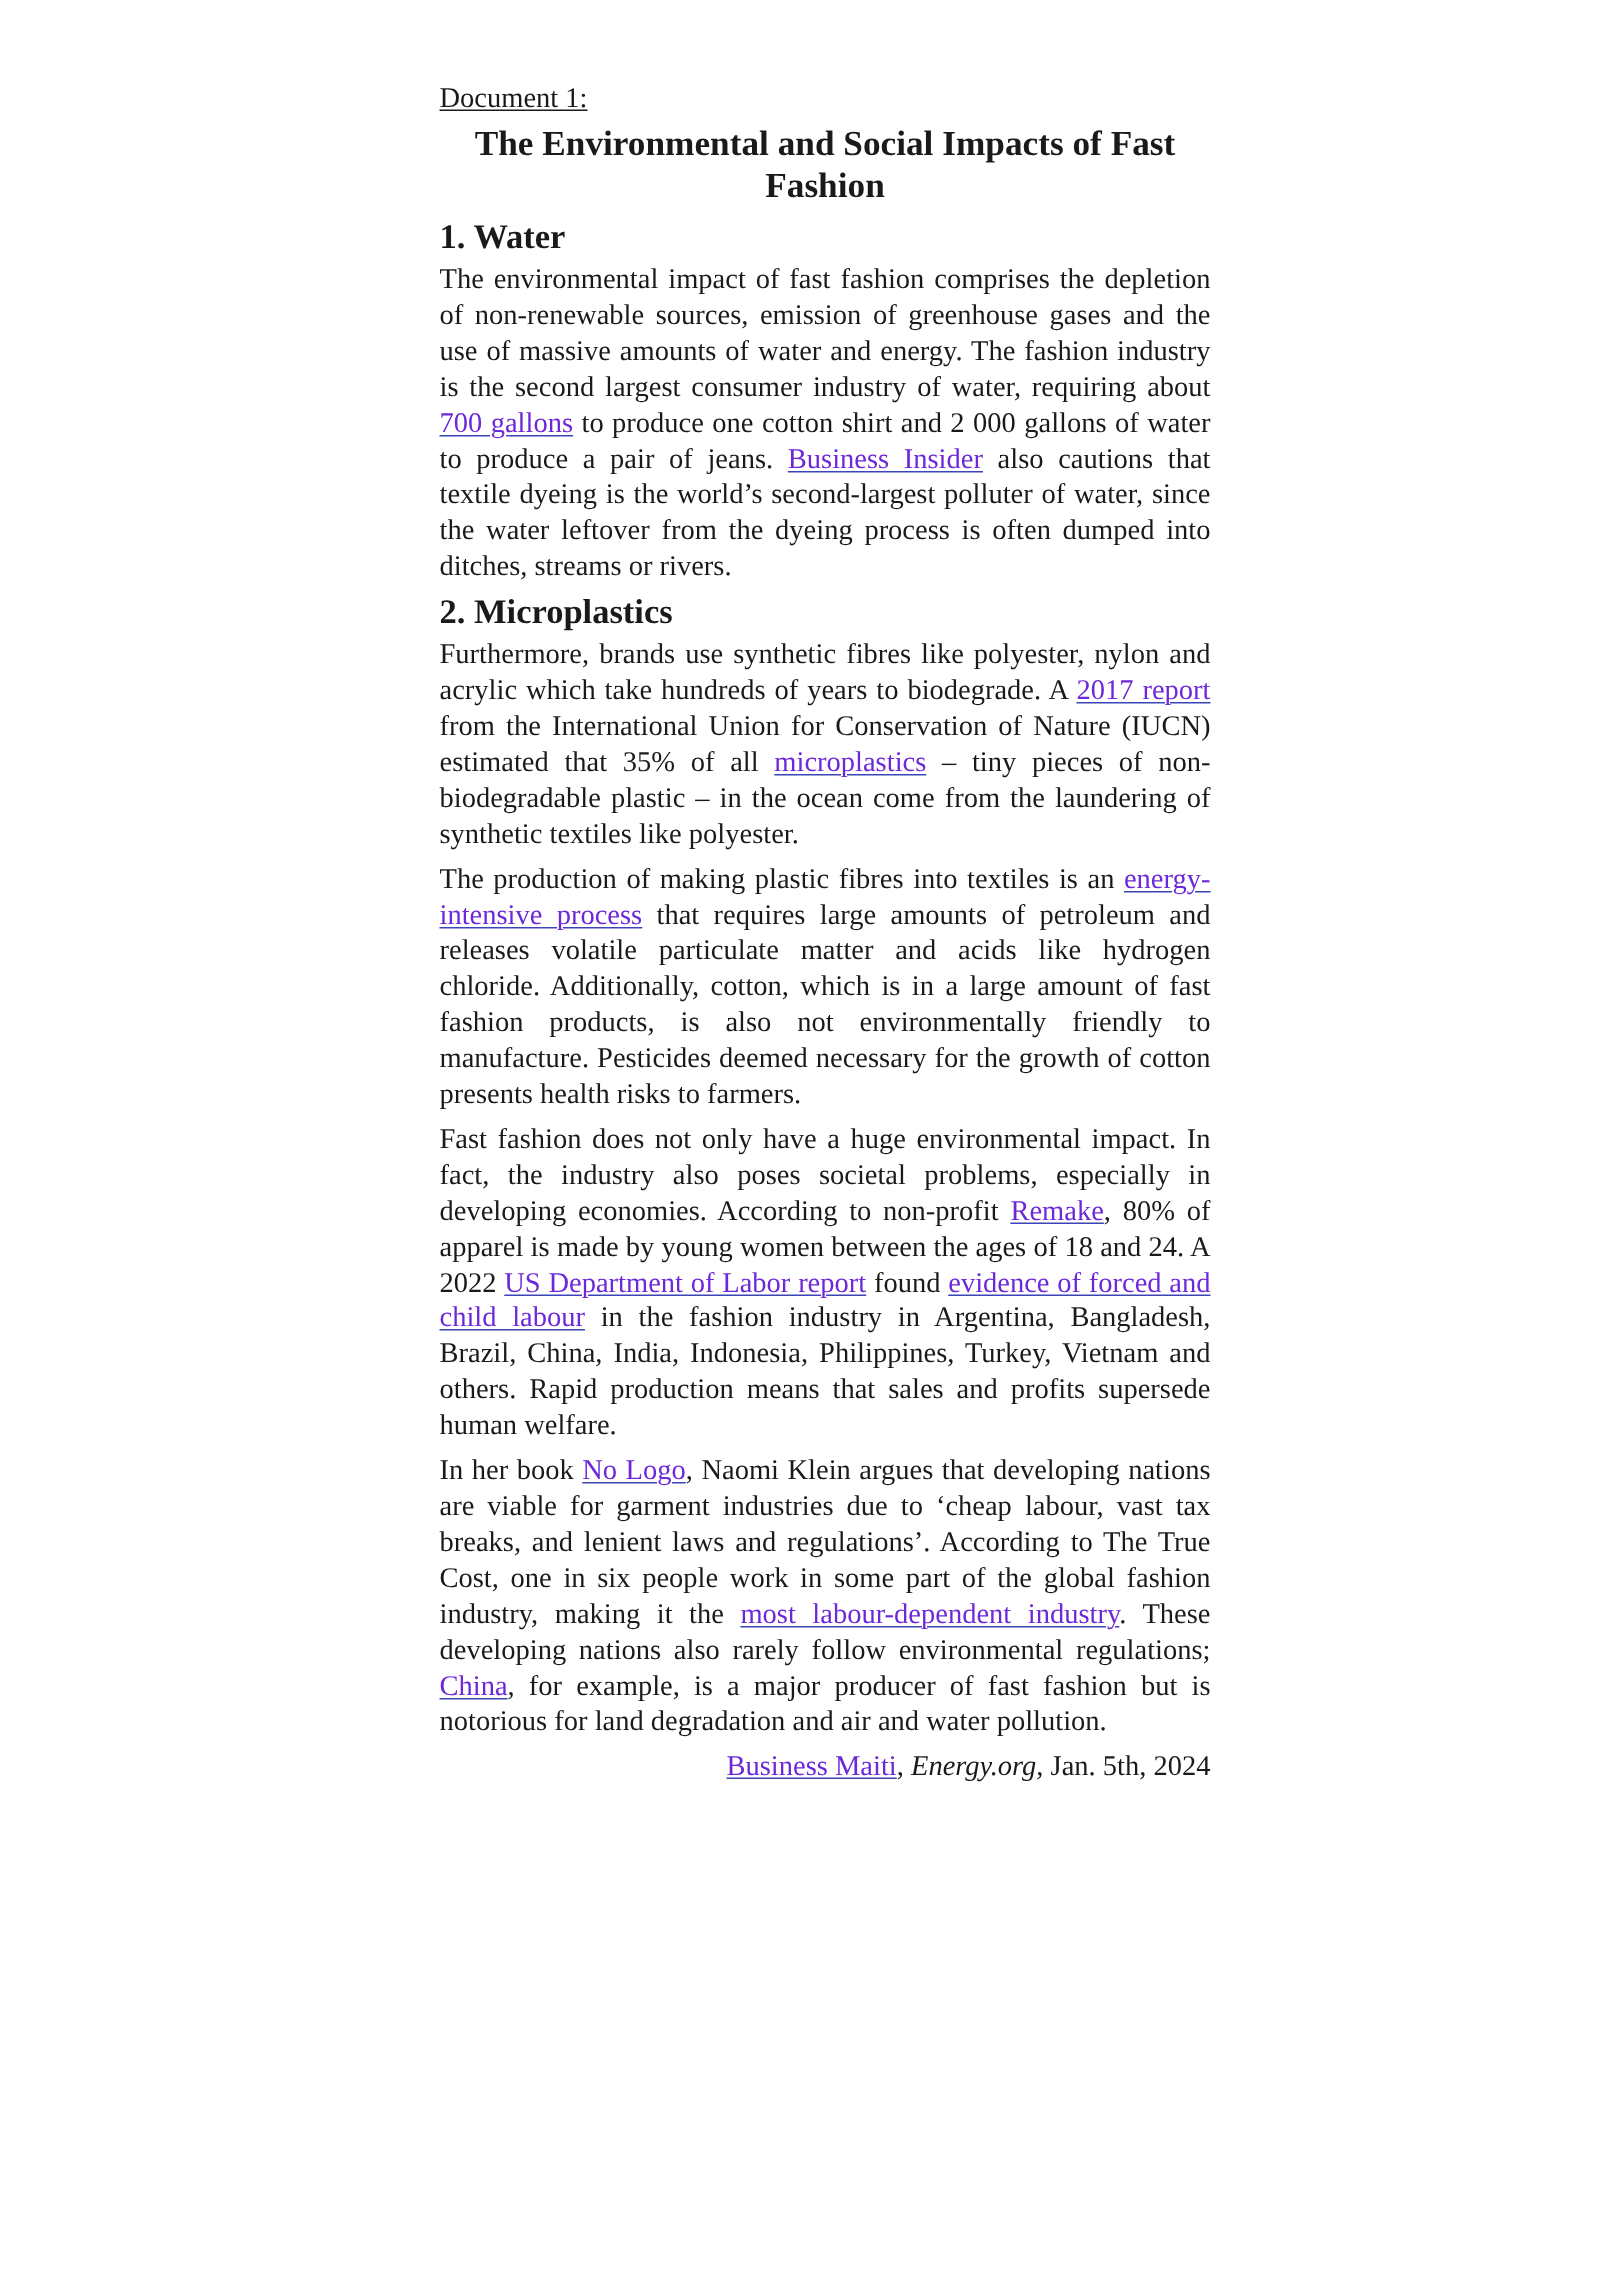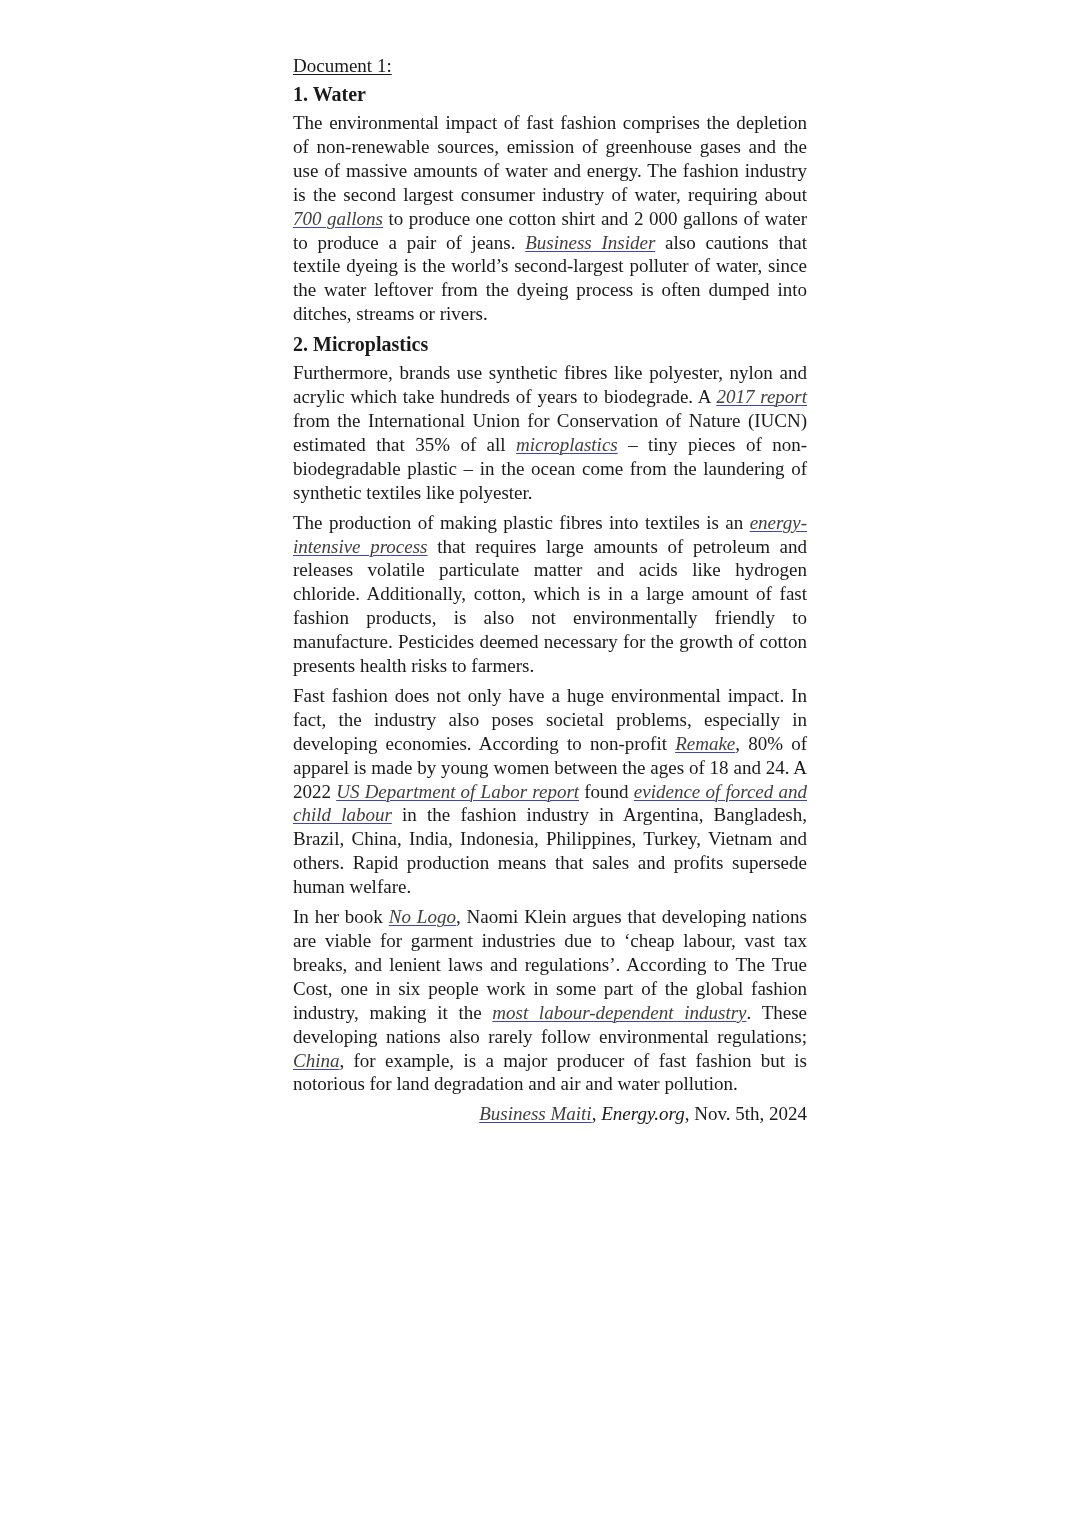--- a/index.html
+++ b/index.html
@@ -13,42 +13,42 @@
   }
   .doc-label {
     font-size: 19px; line-height: 24px; text-decoration: underline;
     text-decoration-thickness: 1px; text-underline-offset: 2px; margin: 0;
   }
   .title {
     font-size: 23.5px; font-weight: bold; text-align: center;
     line-height: 28px; margin: 4px 0 8px 0;
   }
   h2.section {
-    font-size: 20px; font-weight: bold; line-height: 24px; margin: 4px 0 5px 0;
+    font-size: 23px; font-weight: bold; line-height: 24px; margin: 4px 0 5px 0;
   }
   p.body {
     font-size: 19px; line-height: 23.9px; margin: 0 0 6px 0;
     text-align: justify;
   }
   .lnk {
-    color: #404040; text-decoration: underline;
+    color: #6d28d9; text-decoration: underline;
     text-decoration-color: #3b45b5; text-decoration-thickness: 1.3px;
     text-underline-offset: 2px;
-    font-style: italic;
   }
   .byline {
     font-size: 19px; line-height: 24px; text-align: right; margin: 4px 0 0 0;
   }
   .byline i { font-style: italic; }
 </style>
 </head>
 <body>
 
 <div class="page">
   <p class="doc-label">Document 1:</p>
+  <h1 class="title">The Environmental and Social Impacts of Fast Fashion</h1>
 
   <section>
     <h2 class="section">1. Water</h2>
     <p class="body"><span>The environmental impact of fast fashion comprises the depletion of non-renewable sources, emission of greenhouse gases and the use of massive amounts of water and energy. The fashion industry is the second largest consumer industry of water, requiring about </span><a class="lnk">700 gallons</a><span> to produce one cotton shirt and 2 000 gallons of water to produce a pair of jeans. </span><a class="lnk">Business Insider</a><span> also cautions that textile dyeing is the world’s second-largest polluter of water, since the water leftover from the dyeing process is often dumped into ditches, streams or rivers.</span></p>
   </section>
 
   <section>
     <h2 class="section">2. Microplastics</h2>
     <p class="body"><span>Furthermore, brands use synthetic fibres like polyester, nylon and acrylic which take hundreds of years to biodegrade. A </span><a class="lnk">2017 report</a><span> from the International Union for Conservation of Nature (IUCN) estimated that 35% of all </span><a class="lnk">microplastics</a><span> – tiny pieces of non-biodegradable plastic – in the ocean come from the laundering of synthetic textiles like polyester.</span></p>
   </section>
@@ -57,14 +57,14 @@
     <p class="body"><span>The production of making plastic fibres into textiles is an </span><a class="lnk">energy-intensive process</a><span> that requires large amounts of petroleum and releases volatile particulate matter and acids like hydrogen chloride. Additionally, cotton, which is in a large amount of fast fashion products, is also not environmentally friendly to manufacture. Pesticides deemed necessary for the growth of cotton presents health risks to farmers.</span></p>
   </section>
 
   <section>
     <p class="body"><span>Fast fashion does not only have a huge environmental impact. In fact, the industry also poses societal problems, especially in developing economies. According to non-profit </span><a class="lnk">Remake</a><span>, 80% of apparel is made by young women between the ages of 18 and 24. A 2022 </span><a class="lnk">US Department of Labor report</a><span> found </span><a class="lnk">evidence of forced and child labour</a><span> in the fashion industry in Argentina, Bangladesh, Brazil, China, India, Indonesia, Philippines, Turkey, Vietnam and others. Rapid production means that sales and profits supersede human welfare.</span></p>
 
 
     <p class="body"><span>In her book </span><a class="lnk">No Logo</a><span>, Naomi Klein argues that developing nations are viable for garment industries due to ‘cheap labour, vast tax breaks, and lenient laws and regulations’. According to The True Cost, one in six people work in some part of the global fashion industry, making it the </span><a class="lnk">most labour-dependent industry</a><span>. These developing nations also rarely follow environmental regulations; </span><a class="lnk">China</a><span>, for example, is a major producer of fast fashion but is notorious for land degradation and air and water pollution.</span></p>
   </section>
 
-  <p class="byline"><a class="lnk">Business Maiti</a><span>, </span><i>Energy.org</i><span>, </span><span>Nov. 5th, 2024</span></p>
+  <p class="byline"><a class="lnk">Business Maiti</a><span>, </span><i>Energy.org</i><span>, </span><span>Jan. 5th, 2024</span></p>
 </div>
 
 </body></html>

